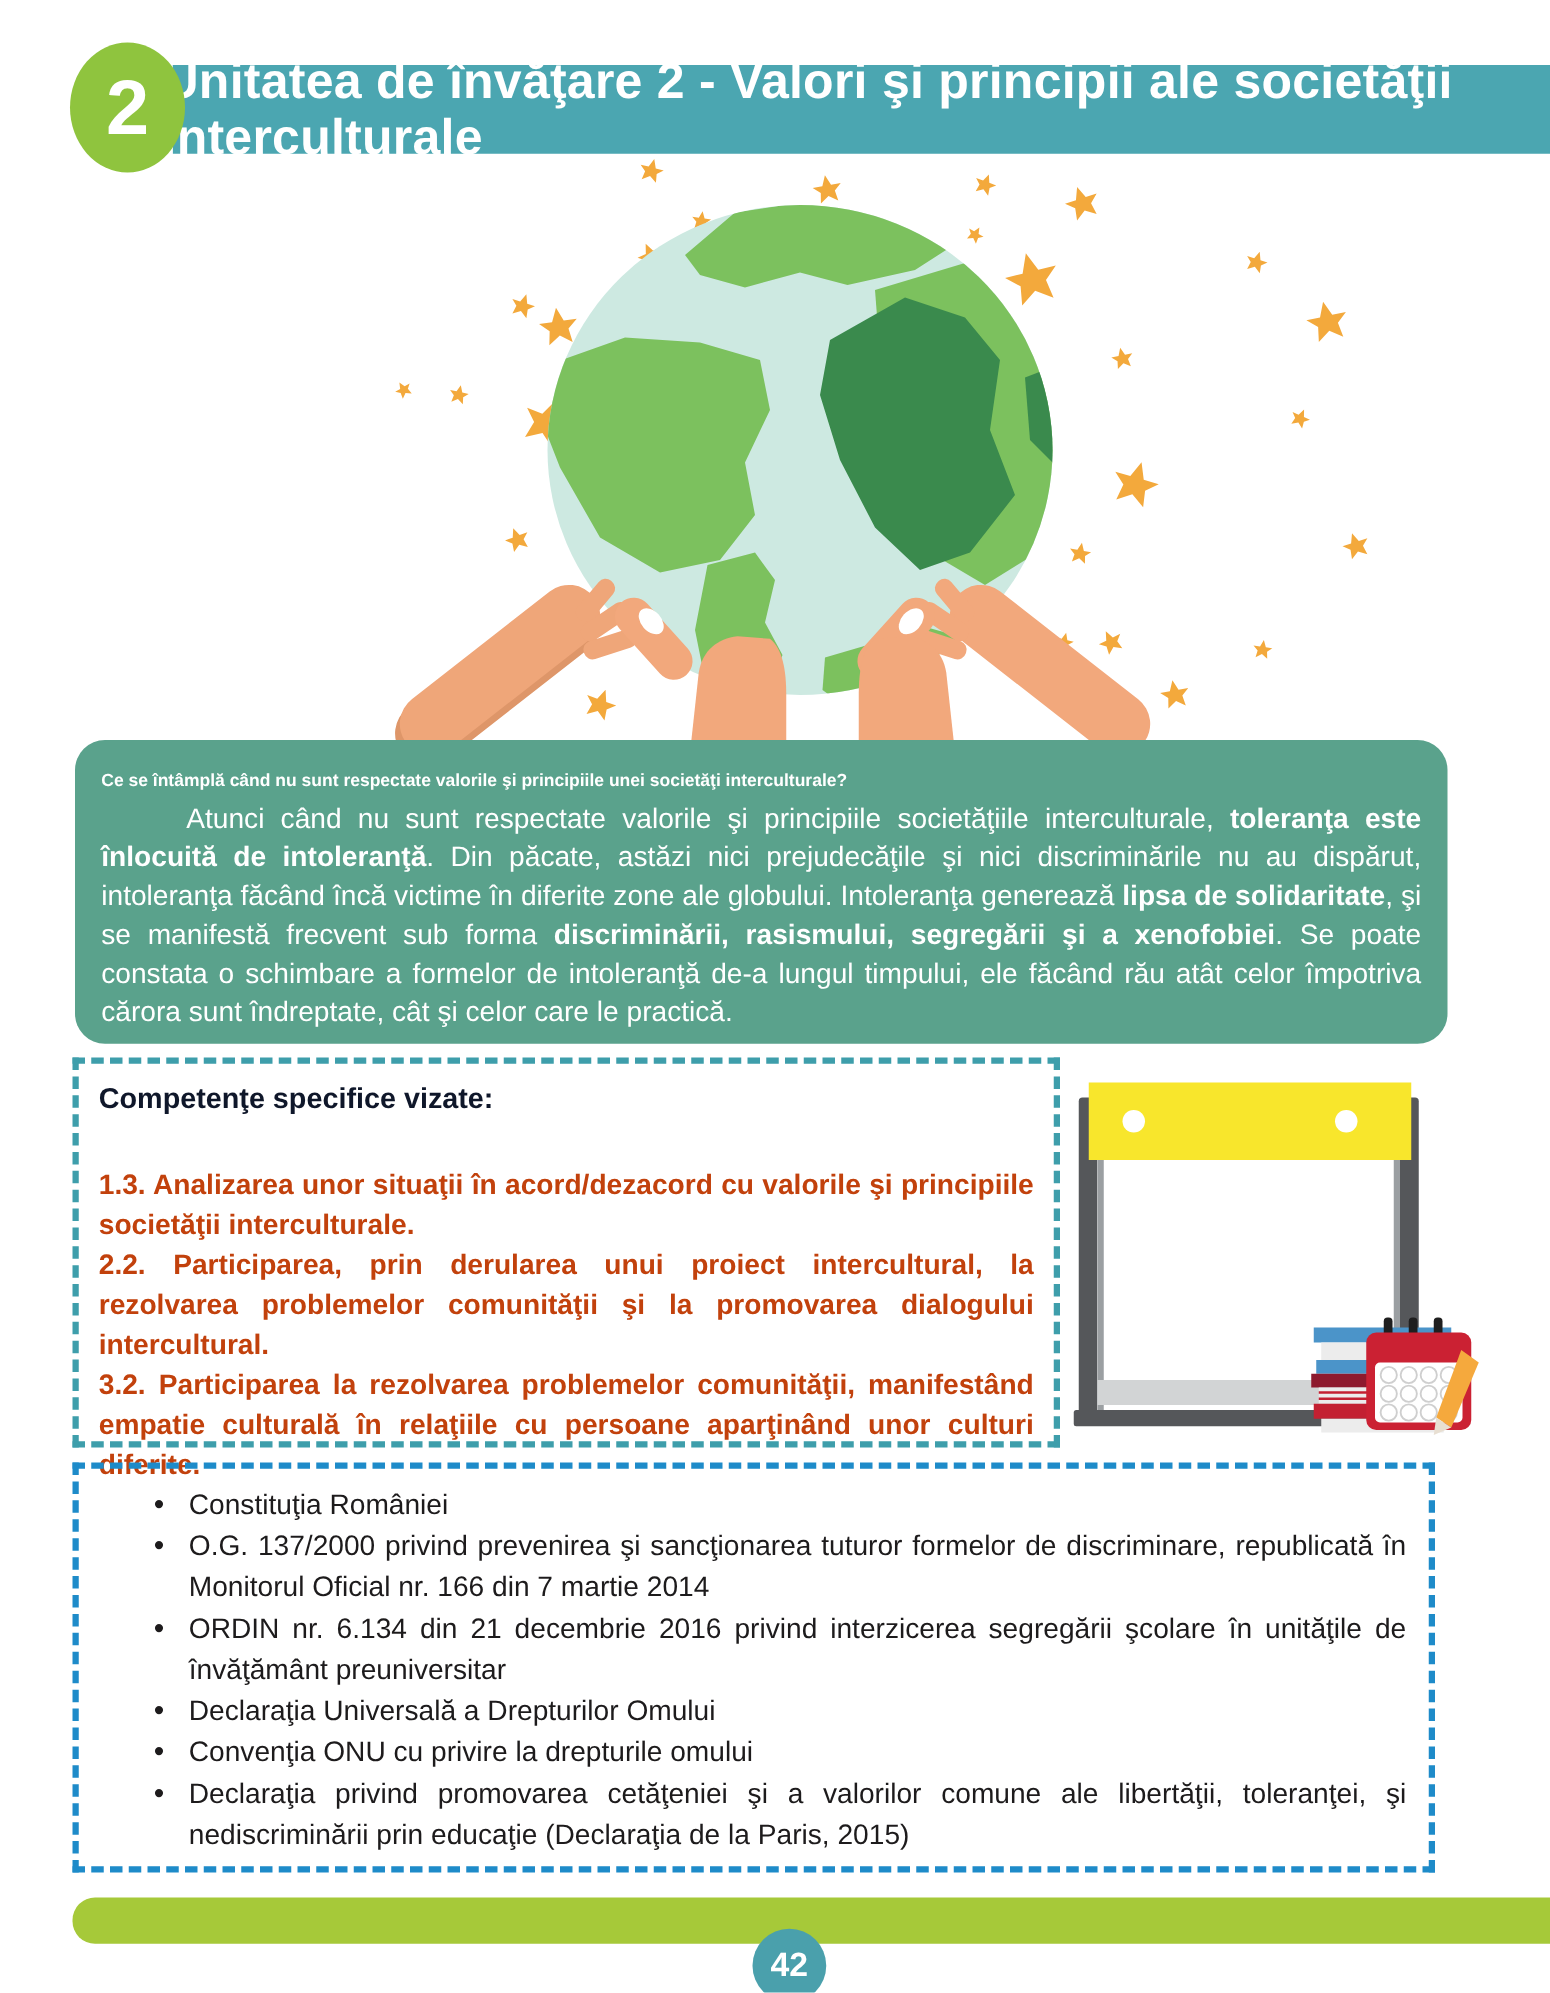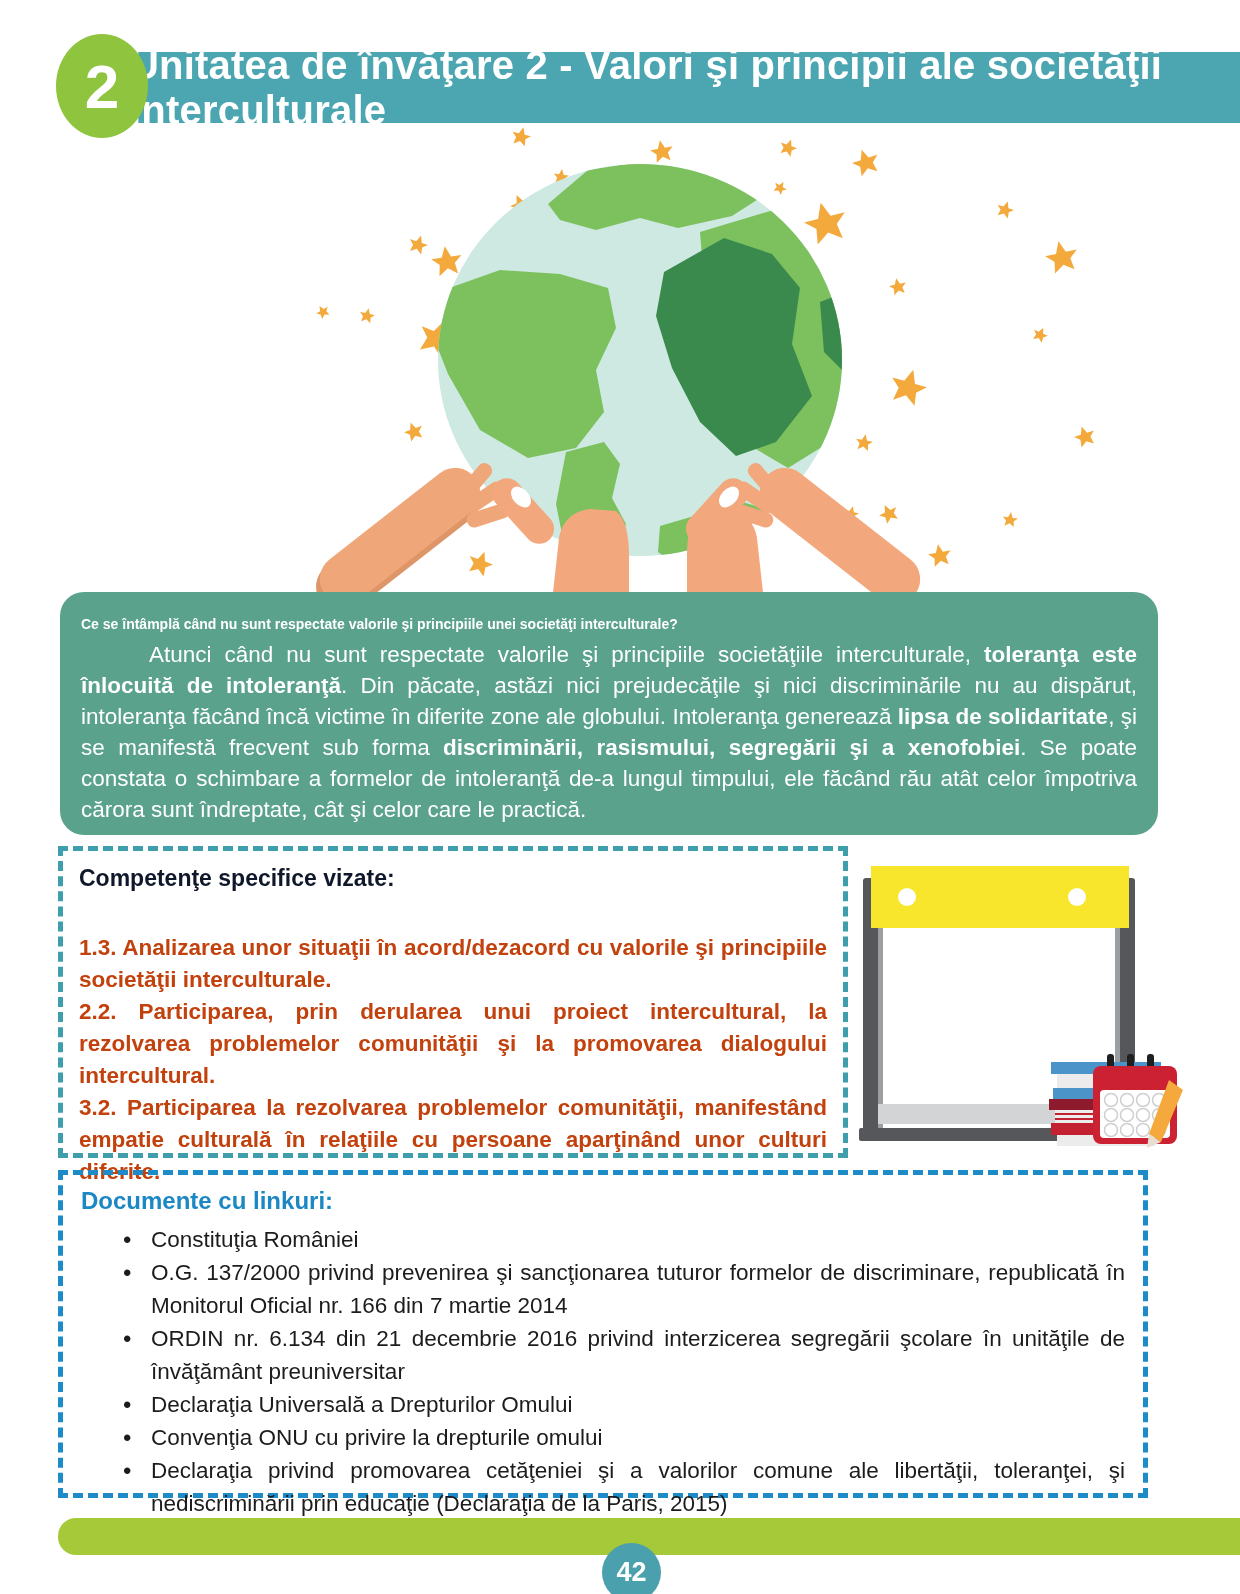--- a/index.html
+++ b/index.html
@@ -214,21 +214,20 @@
     </g>
     <g>
       <path d="M314,238 L328,248 L306,300 L294,292 Z" fill="#F5A93D"></path>
       <path d="M306,300 L294,292 L292,306 Z" fill="#E8DFD2"></path>
     </g>
   </g>
 </svg>
 </div>
 
 <div class="docs-box">
-  <p class="box-title">Documente cu linkuri:</p>
   <ul>
       <li>Constituţia României</li>
       <li>O.G. 137/2000 privind prevenirea şi sancţionarea tuturor formelor de discriminare, republicată în Monitorul Oficial nr. 166 din 7 martie 2014</li>
       <li>ORDIN nr. 6.134 din 21 decembrie 2016 privind interzicerea segregării şcolare în unităţile de învăţământ preuniversitar</li>
       <li>Declaraţia Universală a Drepturilor Omului</li>
       <li>Convenţia ONU cu privire la drepturile omului</li>
       <li>Declaraţia privind promovarea cetăţeniei şi a valorilor comune ale libertăţii, toleranţei, şi nediscriminării prin educaţie (Declaraţia de la Paris, 2015)</li>
     </ul>
 </div>
 

